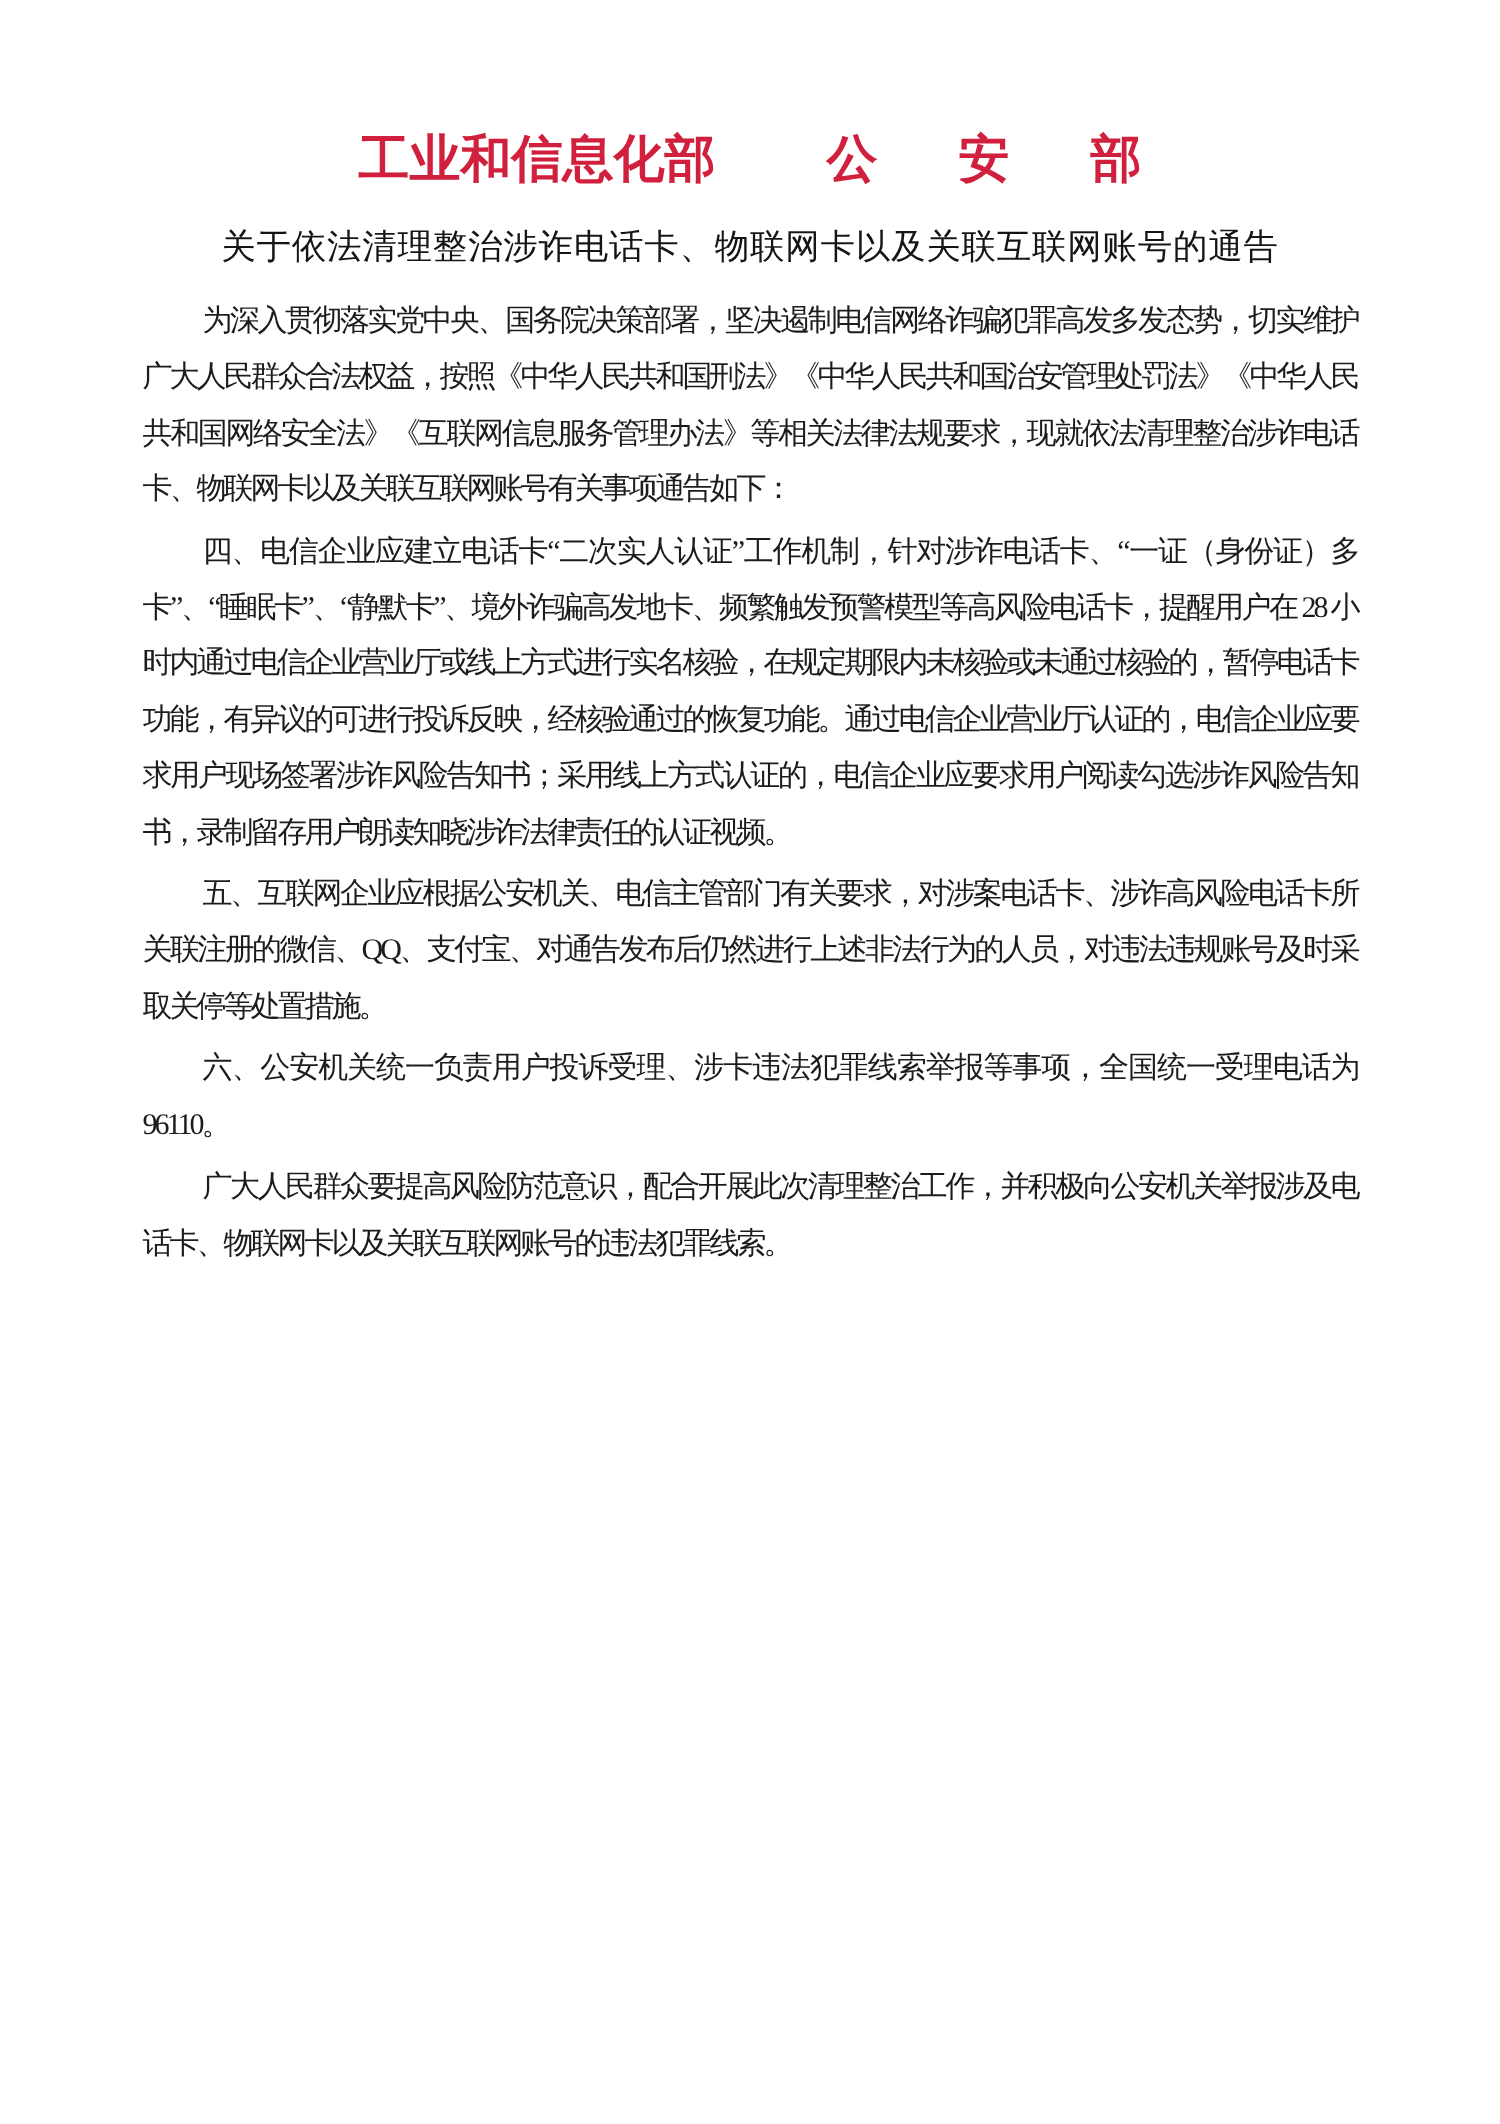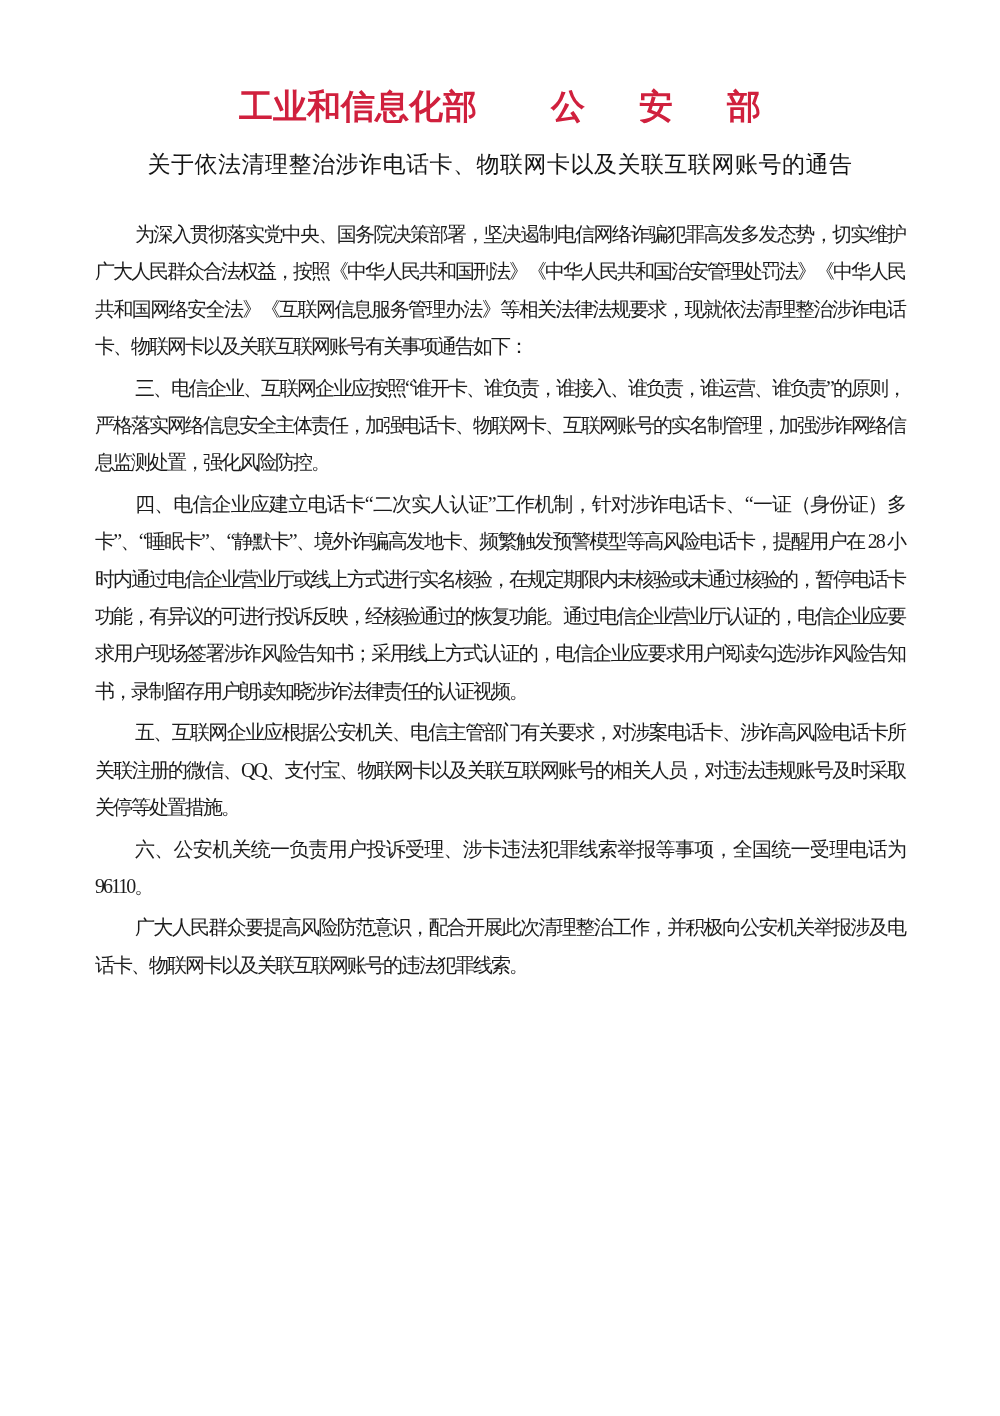--- a/index.html
+++ b/index.html
@@ -34,21 +34,21 @@
   .doc-title{
     margin-top:25px;
     text-align:center;
     font-size:23px;
     font-weight:normal;
     letter-spacing:0.5px;
     color:#151515;
   }
   
   .doc-body{
-    margin:36px 95px 0 95px;
+    margin:16px 95px 0 95px;
     text-align:justify;
     text-justify:inter-character;
   }
   .doc-body p{
     margin:0 0 4px 0;
     font-size:20px;
     line-height:37.4px;
     letter-spacing:-2px;
     text-indent:2em;
     color:#1c1c1c;
@@ -76,23 +76,22 @@
 
   <div class="doc-header">
     <span class="ministry">工业和信息化部</span>
     <span class="ministry ministry-right">公安部</span>
   </div>
 
   <div class="doc-title">关于依法清理整治涉诈电话卡、物联网卡以及关联互联网账号的通告</div>
 
   <div class="doc-body">
     <p>为深入贯彻落实党中央、国务院决策部署，坚决遏制电信网络诈骗犯罪高发多发态势，切实维护广大人民群众合法权益，按照《中华人民共和国刑法》《中华人民共和国治安管理处罚法》《中华人民共和国网络安全法》《互联网信息服务管理办法》等相关法律法规要求，现就依法清理整治涉诈电话卡、物联网卡以及关联互联网账号有关事项通告如下：</p>
-    <p>三、电信企业、互联网企业应按照“谁开卡、谁负责，谁接入、谁负责，谁运营、谁负责”的原则，严格落实网络信息安全主体责任，加强电话卡、物联网卡、互联网账号的实名制管理，加强涉诈网络信息监测处置，强化风险防控。</p>
     <p>四、电信企业应建立电话卡“二次实人认证”工作机制，针对涉诈电话卡、“一证（身份证）多卡”、“睡眠卡”、“静默卡”、境外诈骗高发地卡、频繁触发预警模型等高风险电话卡，提醒用户在 28 小时内通过电信企业营业厅或线上方式进行实名核验，在规定期限内未核验或未通过核验的，暂停电话卡功能，有异议的可进行投诉反映，经核验通过的恢复功能。通过电信企业营业厅认证的，电信企业应要求用户现场签署涉诈风险告知书；采用线上方式认证的，电信企业应要求用户阅读勾选涉诈风险告知书，录制留存用户朗读知晓涉诈法律责任的认证视频。</p>
-    <p>五、互联网企业应根据公安机关、电信主管部门有关要求，对涉案电话卡、涉诈高风险电话卡所关联注册的微信、QQ、支付宝、物联网卡以及关联互联网账号的相关人员，对违法违规账号及时采取关停等处置措施。</p>
+    <p>五、互联网企业应根据公安机关、电信主管部门有关要求，对涉案电话卡、涉诈高风险电话卡所关联注册的微信、QQ、支付宝、对通告发布后仍然进行上述非法行为的人员，对违法违规账号及时采取关停等处置措施。</p>
     <p>六、公安机关统一负责用户投诉受理、涉卡违法犯罪线索举报等事项，全国统一受理电话为 96110。</p>
     <p>广大人民群众要提高风险防范意识，配合开展此次清理整治工作，并积极向公安机关举报涉及电话卡、物联网卡以及关联互联网账号的违法犯罪线索。</p>
   </div>
 
   <svg id="seal-left" class="seal" viewBox="0 0 150 150" width="146" height="146" aria-hidden="true">
     <defs>
       <path id="ring-a" d="M 26.1 97.8 A 54 54 0 1 1 123.9 97.8" fill="none"></path>
       <path id="star-a" d="M0,-1 L0.2246,-0.309 L0.951,-0.309 L0.3633,0.118 L0.588,0.809 L0,0.382 L-0.588,0.809 L-0.3633,0.118 L-0.951,-0.309 L-0.2246,-0.309 Z"></path>
     </defs>
     <circle cx="75" cy="75" r="71" fill="none" stroke="#e02e49" stroke-width="5.5"></circle>

